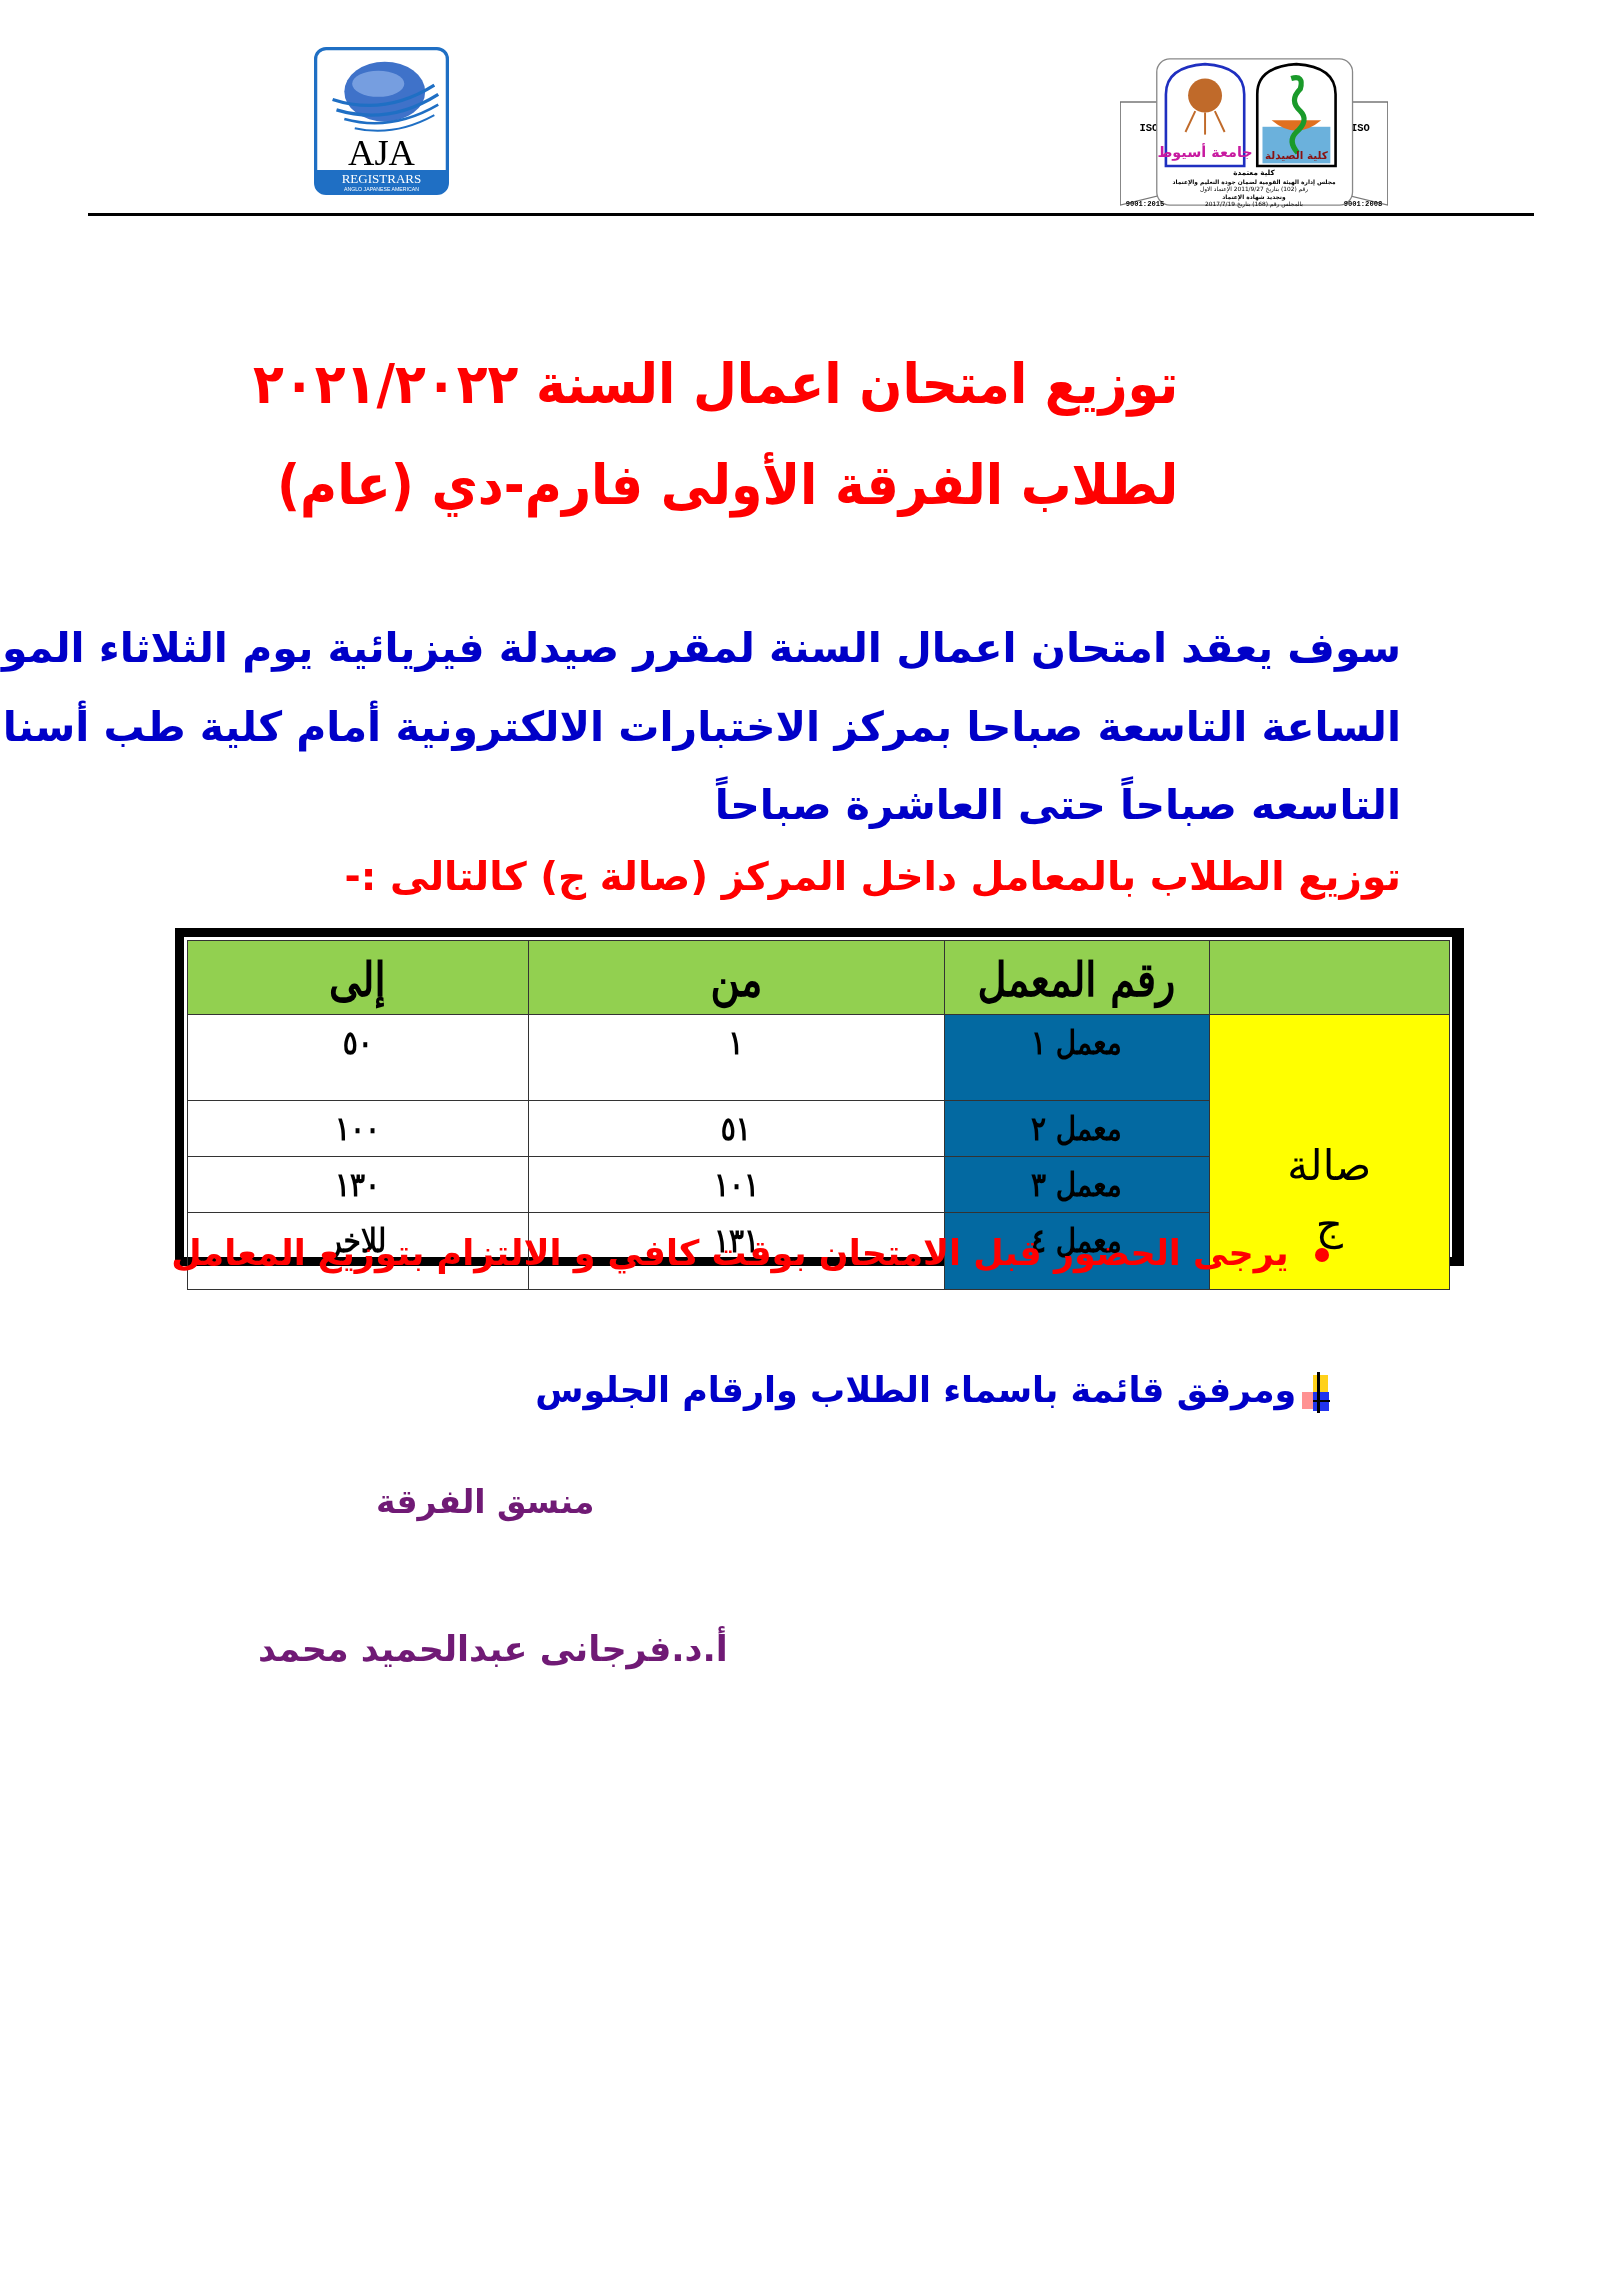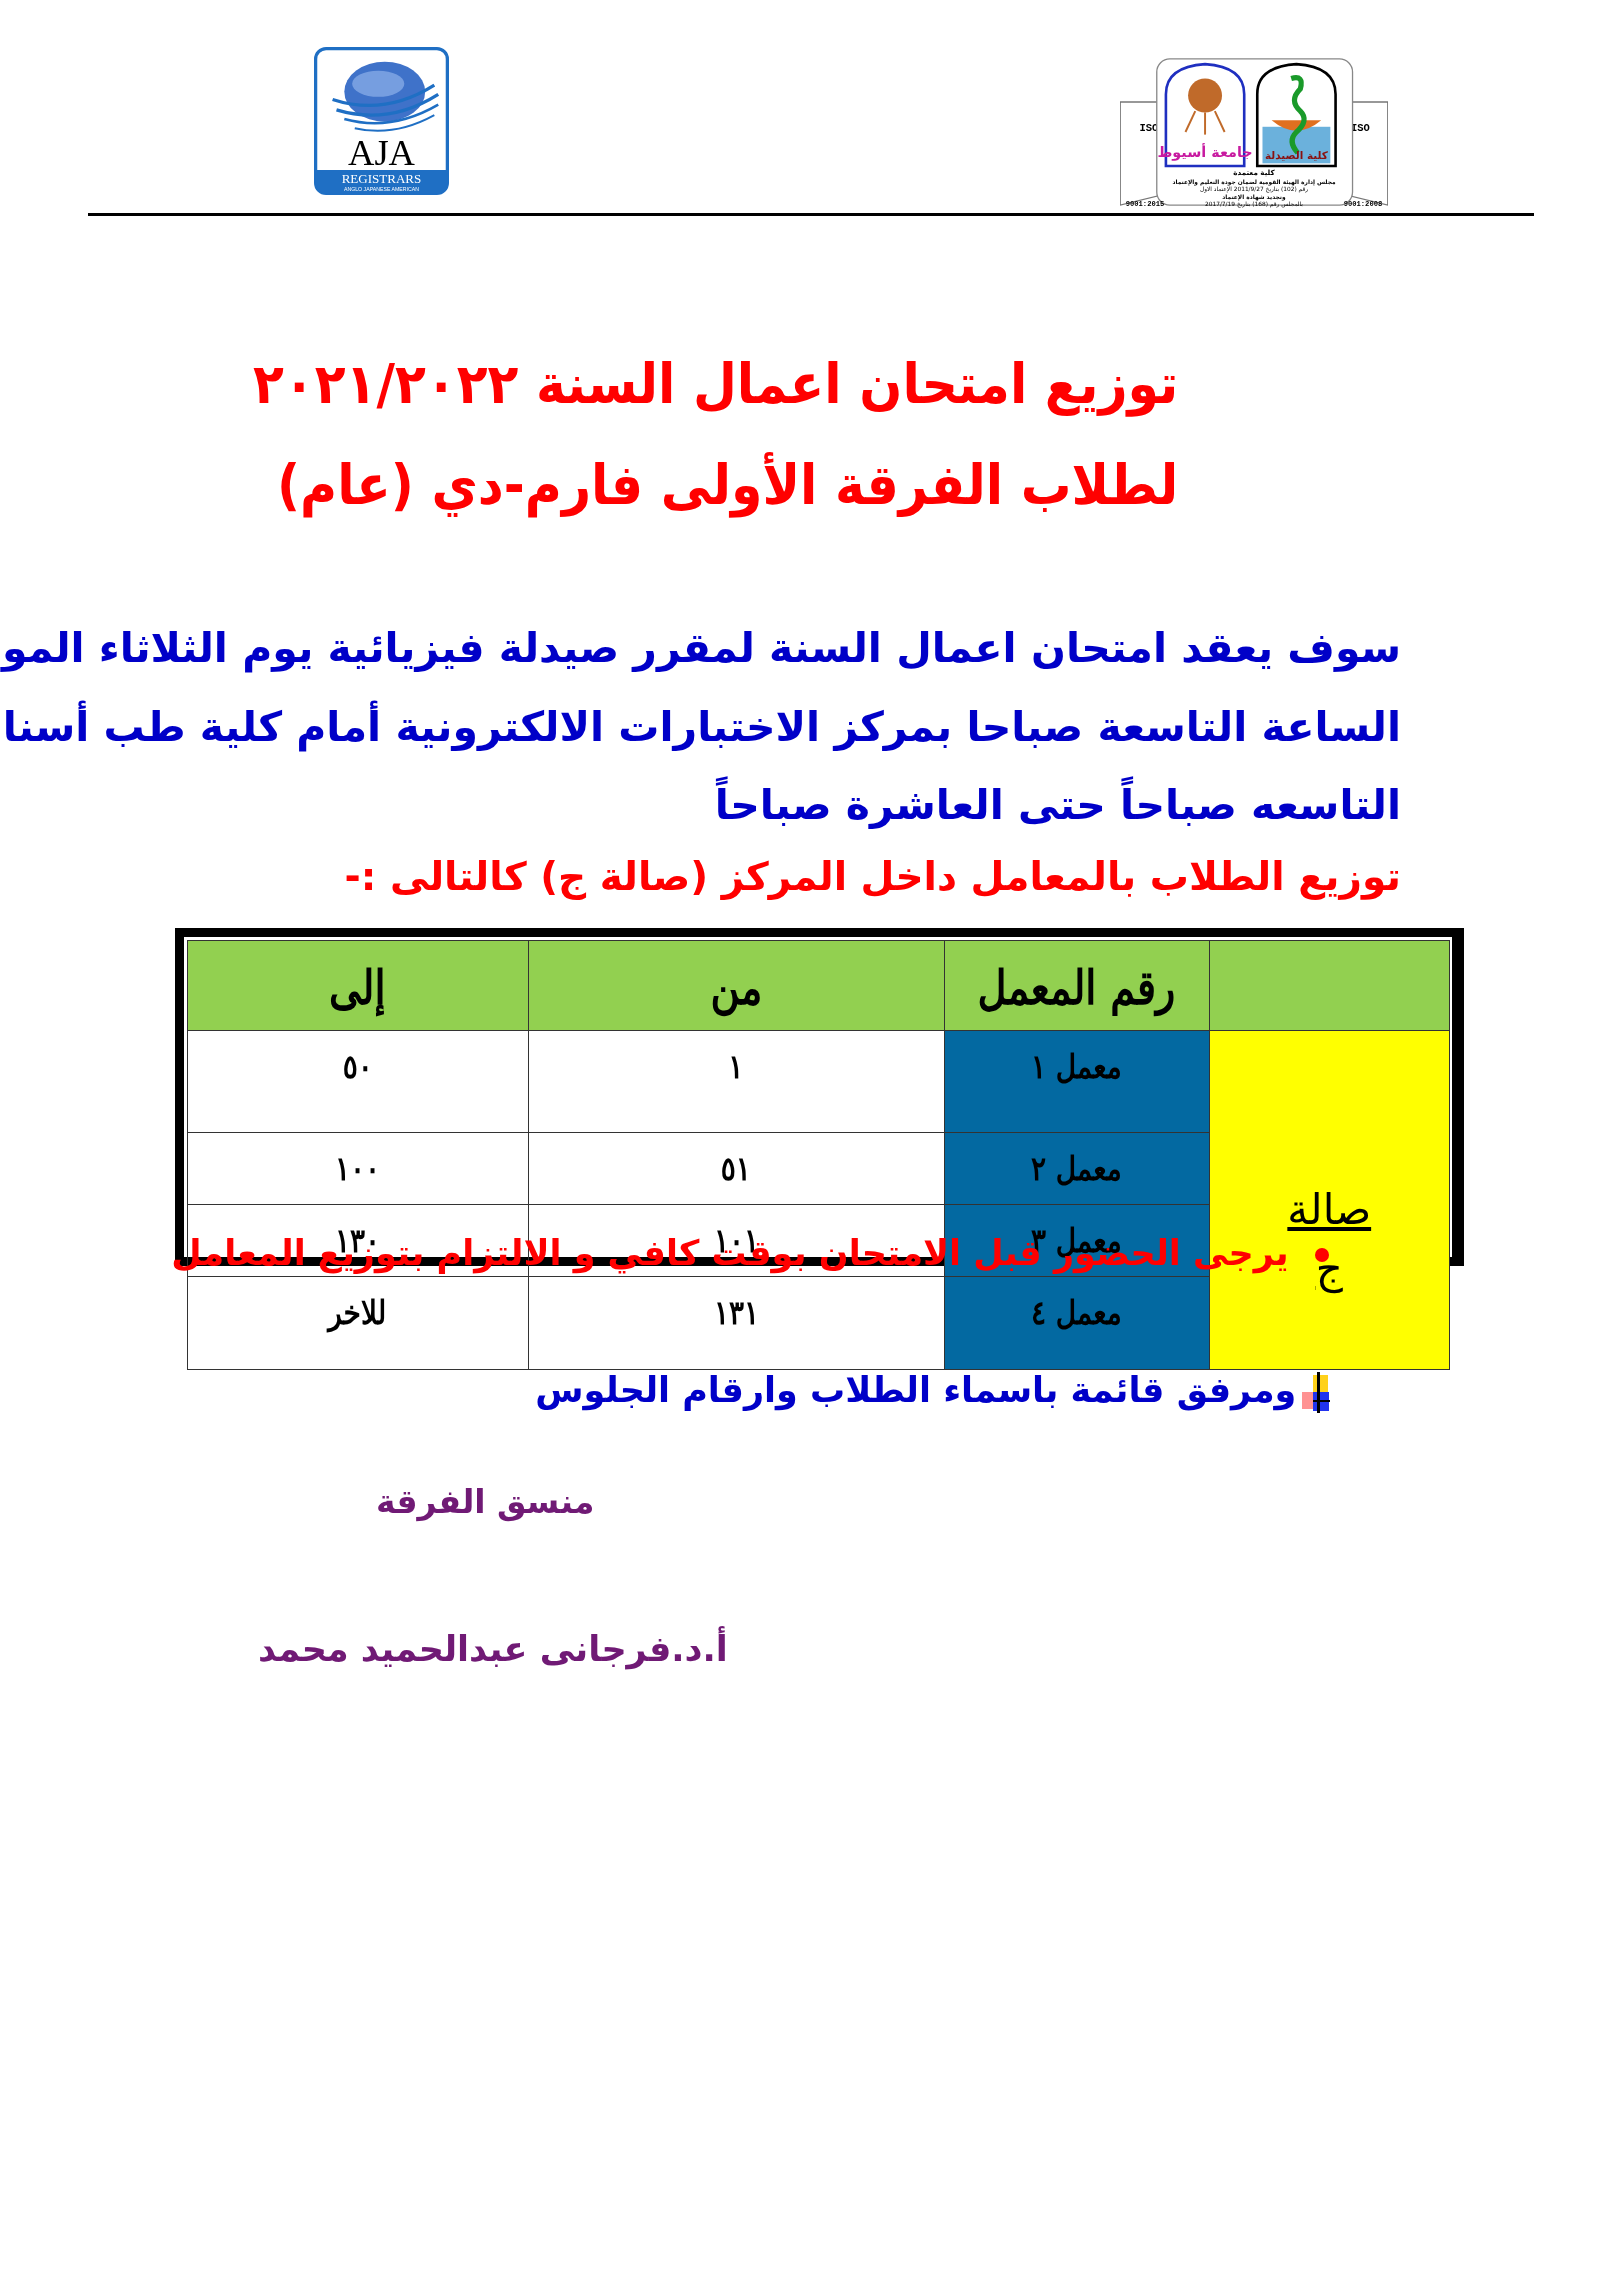--- a/index.html
+++ b/index.html
@@ -27,27 +27,27 @@
   #para-3 { right:222px; top:785px; }
   #dist-heading { right:222px; top:857px; color:#ff0000; font-size:39px; font-weight:bold;
                   direction:rtl; white-space:nowrap; line-height:1; }
 
   
   #table-wrap { left:175px; top:928px; width:1289px; height:338px; background:#000; }
   #table-inner { position:absolute; left:9.2px; top:9.2px; right:11.8px; bottom:9.2px;
                  background:#fff; padding:2.6px; box-sizing:border-box; }
   table { border-collapse:collapse; width:100%; height:100%; direction:rtl;
           font-family:"DejaVu Serif", serif; table-layout:fixed; }
-  td, th { border:1.3px solid #333; text-align:center; vertical-align:top; padding:12px;
+  td, th { border:1.3px solid #333; text-align:center; vertical-align:top; padding:4px;
            font-weight:normal; color:#000; }
   th { background:#92d050; height:65px; font-size:47px; font-weight:bold; vertical-align:middle; }
   td { font-size:33px; font-weight:bold; }
   td.lab { background:#0369a1; }
   td.hall { background:#ffff00; font-size:42px; font-weight:normal; vertical-align:middle; line-height:1.4; padding-top:92px; }
-  tr.r1 td { height:77px;text-decoration:underline; }
+  tr.r1 td { height:77px; }
   tr.r2 td, tr.r3 td { height:47px; }
   tr.r4 td { height:68px; }
   .cell-text { display:inline-block; padding-top:3.9px; transform:scaleX(0.85); }
 
   
   .bullet-line { direction:rtl; white-space:nowrap; font-weight:bold; font-size:35px; line-height:1; }
   #bullet-1 { right:294px; top:1236px; color:#ff0000; }
   #bullet-2 { right:294px; top:1372px; color:#0000c8; }
   .dot { display:inline-block; width:14.4px; height:14.4px; border-radius:50%; background:#ff0000;
          margin-left:26px; vertical-align:middle; }

